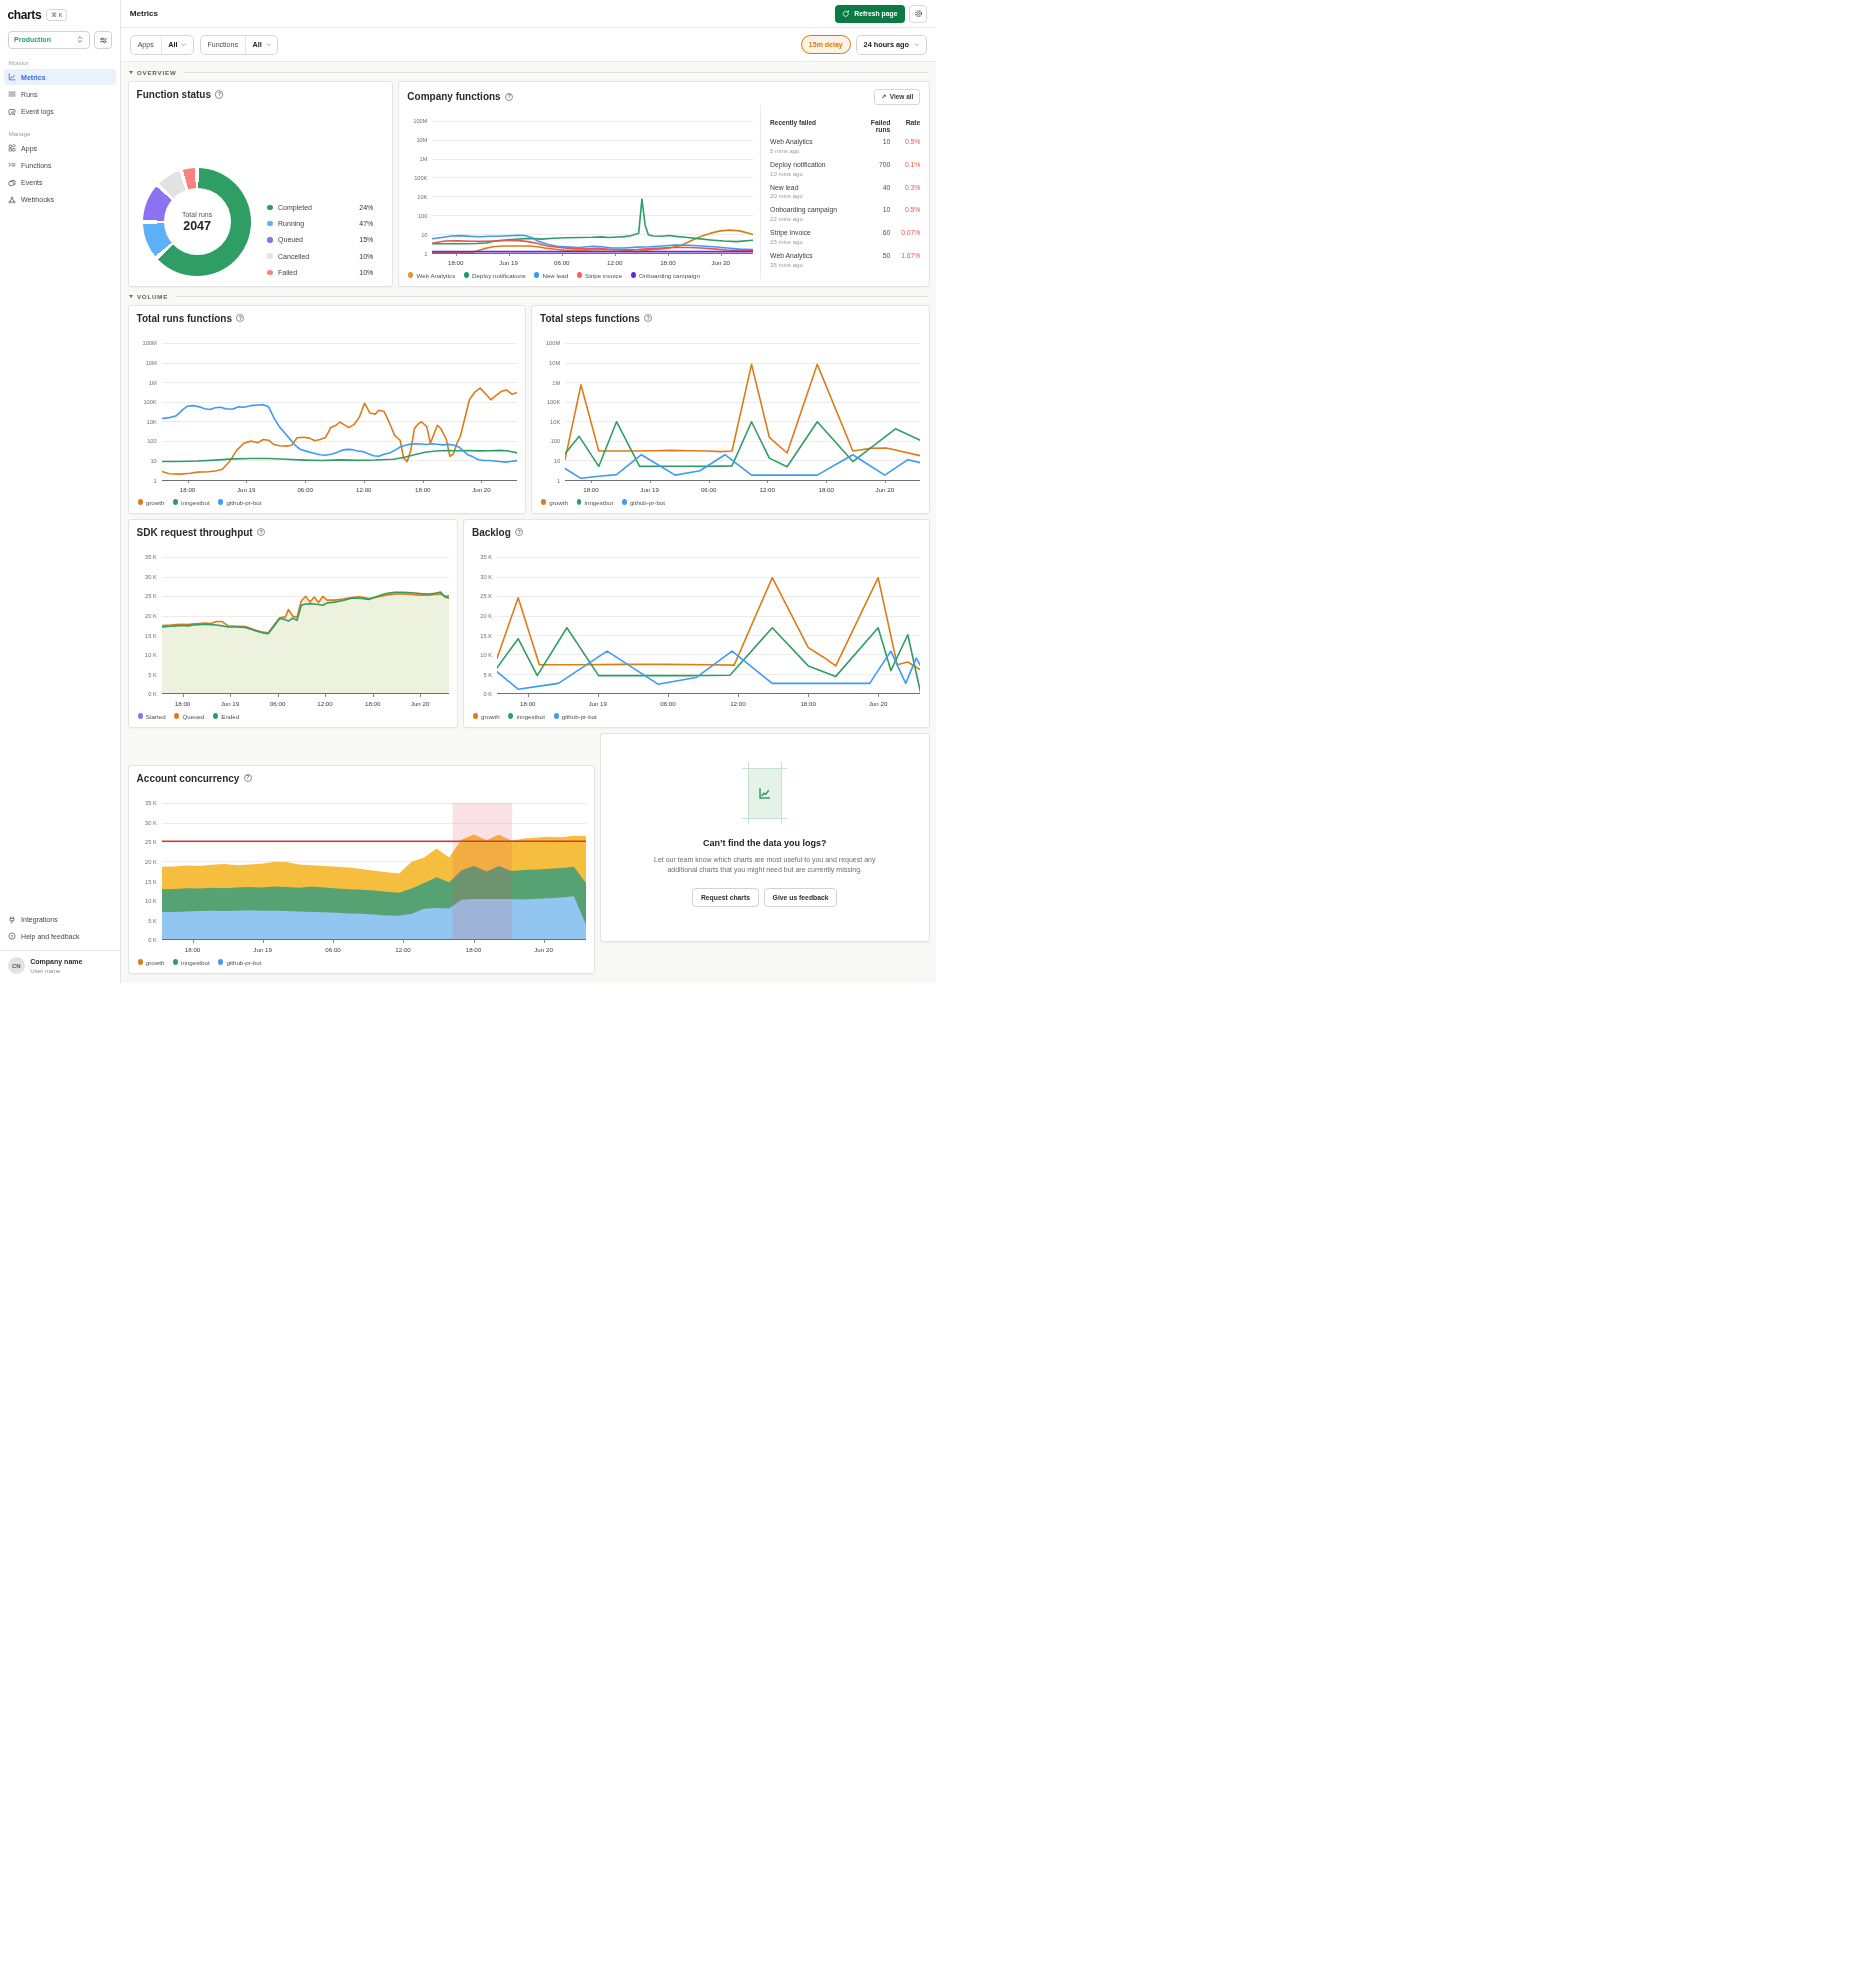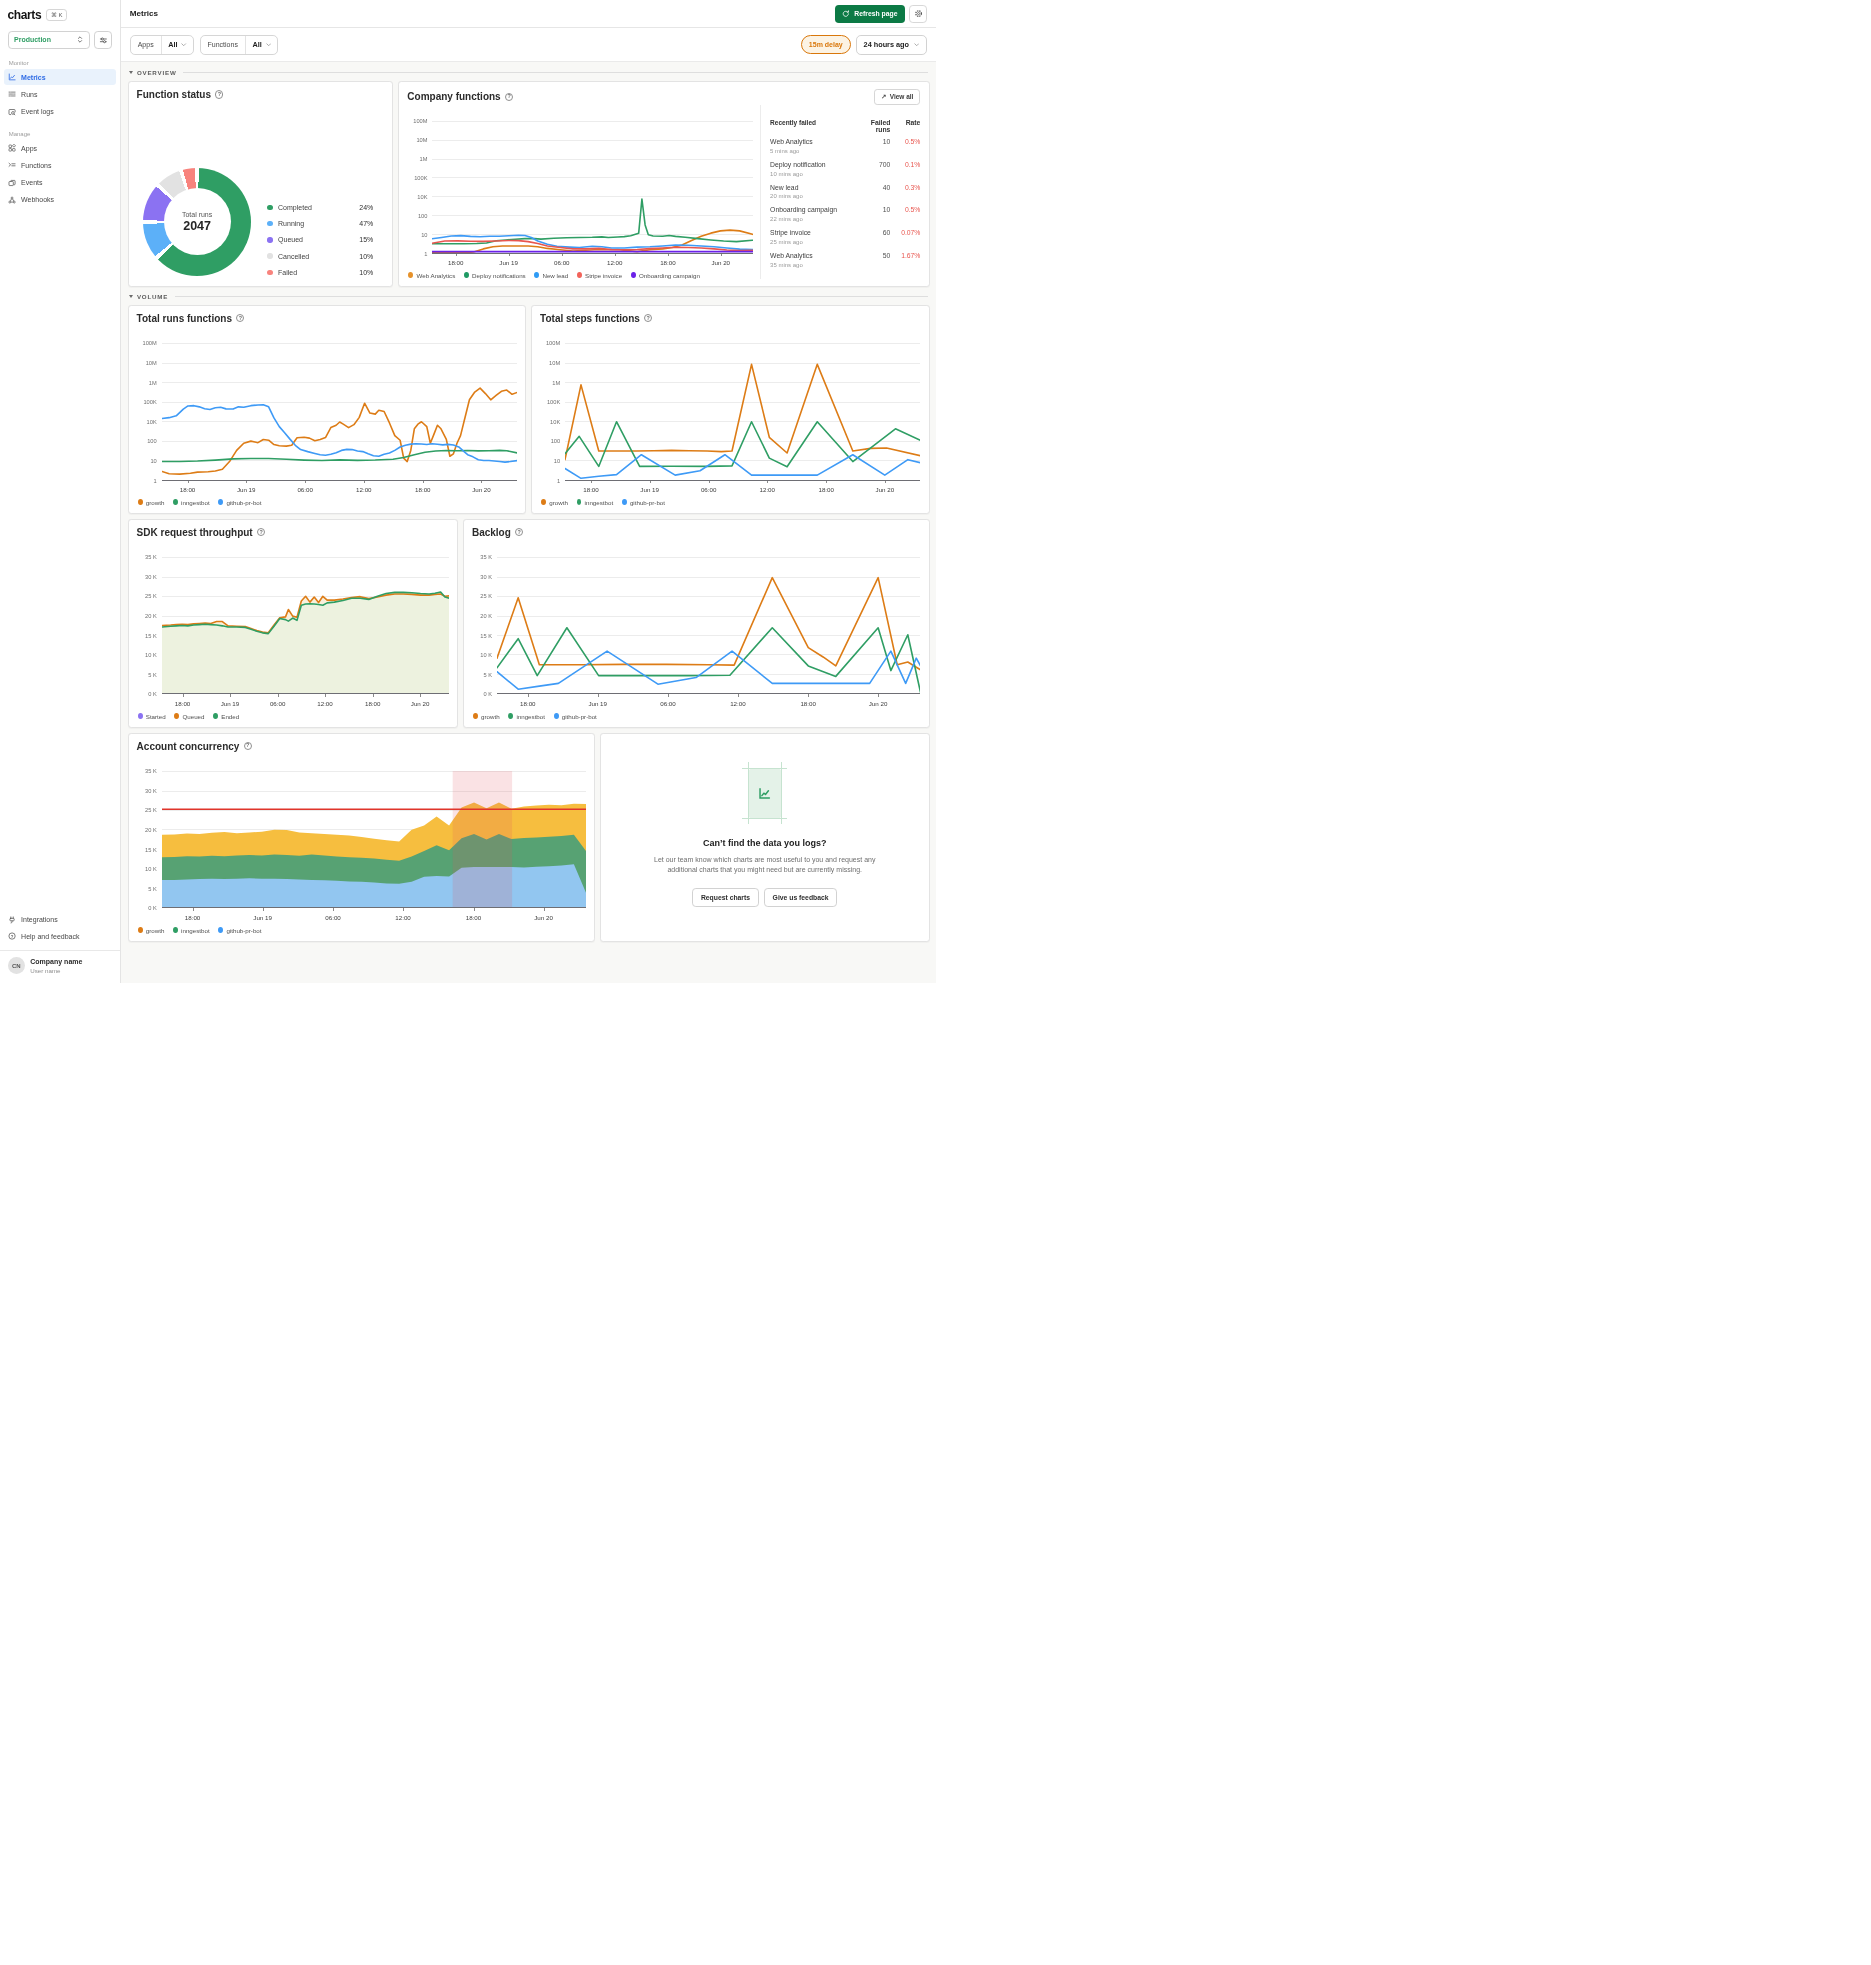--- a/index.html
+++ b/index.html
@@ -51,21 +51,21 @@
   .section-head { display:flex; align-items:center; gap:4.3px; margin:6px 1.1px 4.9px; }
   .tri { width:0; height:0; border-left:2.4px solid transparent; border-right:2.4px solid transparent; border-top:3.2px solid #6a6a6a; }
   .sec-label { font-size:6.2px; font-weight:700; letter-spacing:0.8px; color:#5c5c5c; }
   .sec-line { flex:1; height:0.5px; background:#dedede; margin-left:2.2px; }
   .row { display:flex; gap:4.9px; margin-bottom:4.9px; align-items:stretch; }
   .card { background:#fff; border:0.5px solid #e3e3e3; border-radius:3.2px; padding:7px 8.1px; box-shadow:0 0.5px 1.1px rgba(0,0,0,.03); display:flex; flex-direction:column; min-width:0; }
   .h-ov { height:206px; } .h-vol { height:209px; }
   .w-33 { width:33.15%; flex:0 0 33.15%; }
   .w-50 { width:calc(50% - 2.4px); flex:0 0 calc(50% - 2.4px); }
   .w-41 { width:41.2%; flex:0 0 41.2%; }
-  .w-58 { width:58.3%; flex:0 0 58.3%; }
+  .w-58 { width:58.3%; flex:0 0 58.3%;margin-top:32px; }
   .grow { flex:1; }
   .card-title-row { display:flex; align-items:center; gap:4.3px; }
   .card-title { font-size:10px; font-weight:700; color:#2b2b2b; }
   .help-icon { width:8.1px; height:8.1px; border:0.6px solid #909090; border-radius:50%; color:#6f6f6f; font-size:5.4px; line-height:1; display:grid; place-items:center; font-weight:700; cursor:pointer; }
 
   
   .chart { flex:1; display:flex; flex-direction:column; margin-top:19.5px; min-height:0; }
   .chart-body { flex:1; display:flex; min-height:0; }
   .ylab { width:25px; flex:0 0 25px; position:relative; font-size:5.7px; color:#6f6f6f; }
   .ylab span { position:absolute; right:4.9px; transform:translateY(-50%); white-space:nowrap; }

